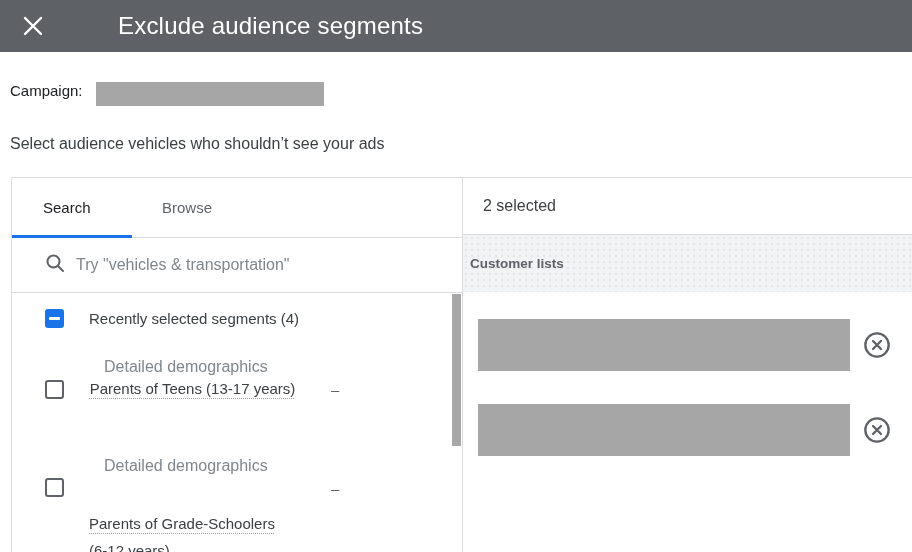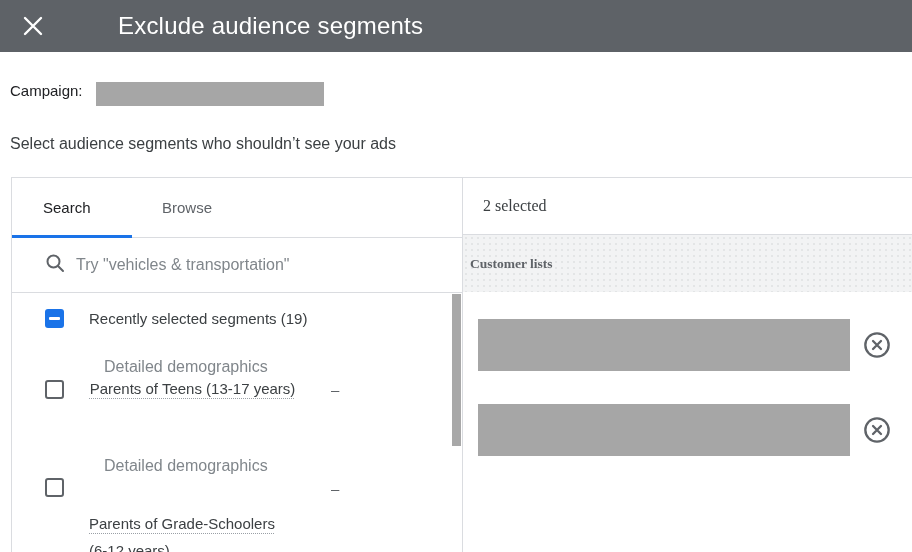--- a/index.html
+++ b/index.html
@@ -45,21 +45,21 @@
   .panels{
     position:absolute;left:11px;top:177px;width:901px;height:375px;
     border-top:1px solid var(--border);
     display:flex;
   }
   .left-panel{
     position:relative;width:452px;height:100%;
     border-left:1px solid var(--border);
     border-right:1px solid var(--border);
   }
-  .right-panel{position:relative;flex:1;height:100%;font-family:Liberation Serif, serif;}
+  .right-panel{position:relative;flex:1;height:100%;}
   
   .tabs{
     position:absolute;left:0;top:0;width:100%;height:60px;
     border-bottom:1px solid var(--border);
   }
   .tab{
     position:absolute;top:0;height:59px;display:flex;align-items:center;
     font-size:15px;cursor:pointer;background:none;border:none;
     font-family:inherit;
   }
@@ -144,21 +144,21 @@
     </span>
   </button>
   <h1 class="dlg-title">Exclude audience segments</h1>
 </header>
 
 <div class="campaign-row">
   <span class="campaign-label">Campaign:</span>
   <div class="redacted-campaign"></div>
 </div>
 
-<p class="instruction">Select audience segments who shouldn’t see your ads</p>
+<p class="instruction">Select audience vehicles who shouldn’t see your ads</p>
 
 <div class="panels">
 
   <section class="left-panel">
     <div class="tabs">
       <button class="tab tab-search">Search</button>
       <button class="tab tab-browse">Browse</button>
       <div class="tab-indicator"></div>
     </div>
 
@@ -166,21 +166,21 @@
       <span class="search-icon-wrap">
         <svg width="20" height="20" viewBox="0 0 20 20">
           <circle cx="8.5" cy="8.5" r="6" fill="none" stroke="#5f6368" stroke-width="2"></circle>
           <line x1="13" y1="13" x2="18" y2="18" stroke="#5f6368" stroke-width="2" stroke-linecap="round"></line>
         </svg>
       </span>
       <input class="search-input" type="text" placeholder="Try &quot;vehicles &amp; transportation&quot;" style="">
     </div>
 
     <div class="cb cb-ind" style="top:131px;"></div>
-    <span class="group-label">Recently selected segments (19)</span>
+    <span class="group-label">Recently selected segments (4)</span>
 
     <div>
       <span class="seg-category" style="top:180px;">Detailed demographics</span>
       <div class="cb cb-off" style="top:202px;"></div>
       <span class="seg-name" style="top:197px;text-align:center;">Parents of Teens (13-17 years)</span>
       <span class="seg-value" style="top:203px;">–</span>
     </div>
 
     <div>
       <span class="seg-category" style="top:279px;">Detailed demographics</span>

